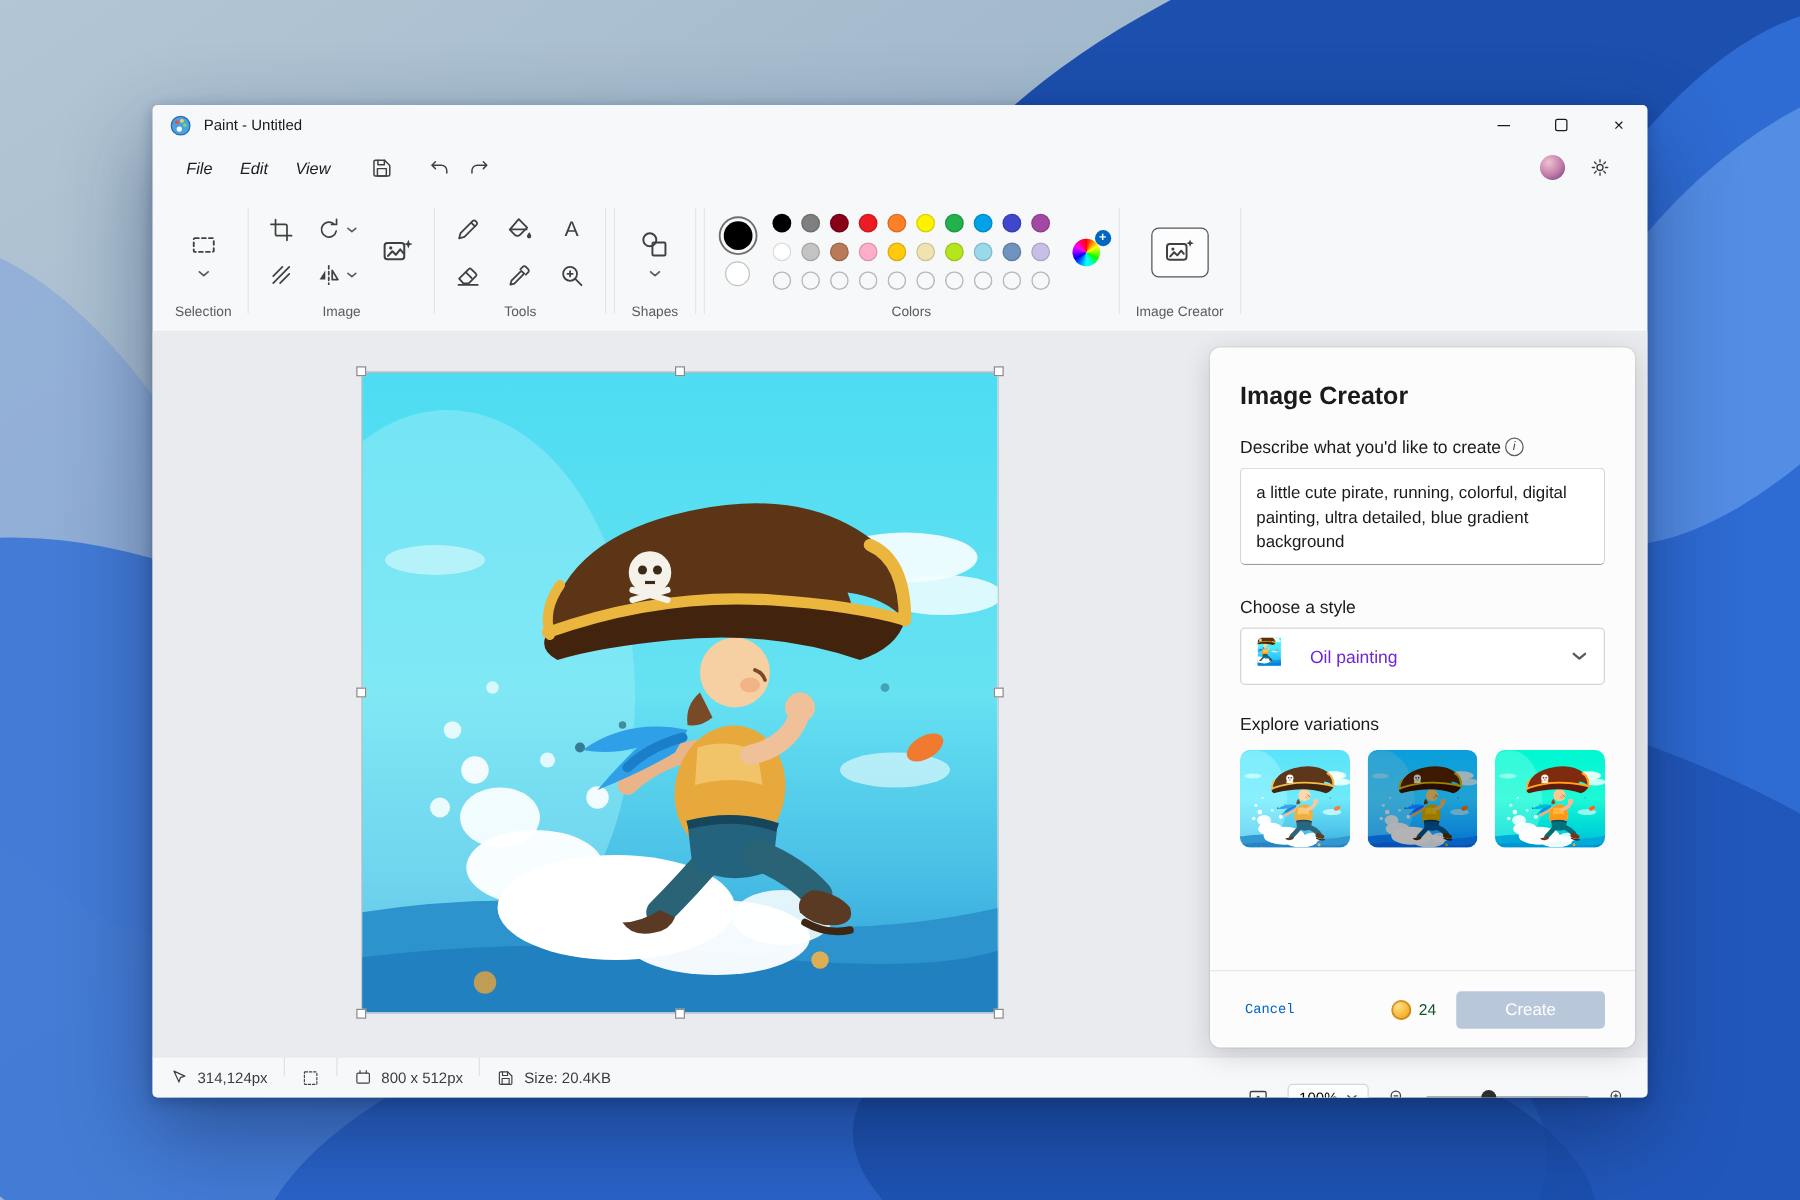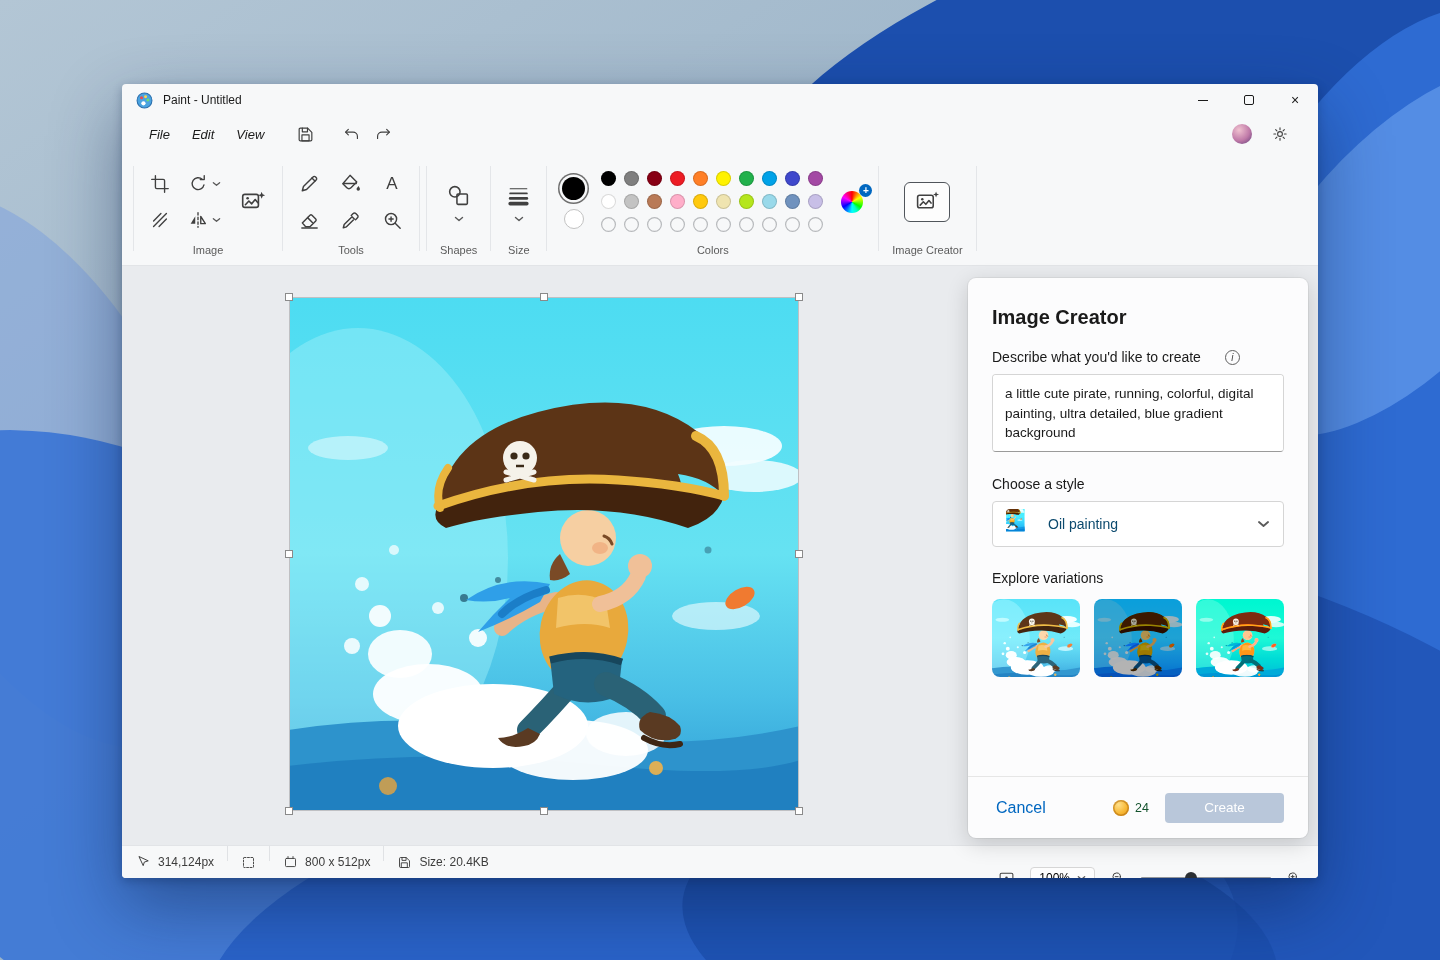--- a/index.html
+++ b/index.html
@@ -77,44 +77,44 @@
   .handle { position:absolute; width:8px; height:8px; background:#fff; border:1px solid #8a8a8a; }
   .h-nw{left:-5px;top:-5px} .h-n{left:calc(50% - 4px);top:-5px} .h-ne{right:-5px;top:-5px}
   .h-w{left:-5px;top:calc(50% - 4px)} .h-e{right:-5px;top:calc(50% - 4px)}
   .h-sw{left:-5px;bottom:-5px} .h-s{left:calc(50% - 4px);bottom:-5px} .h-se{right:-5px;bottom:-5px}
 
   
   .panel { position:absolute; left:846px; top:12px; width:340px; height:560px; background:#fcfcfd;
     border-radius:8px; box-shadow:0 6px 22px rgba(0,0,0,.16), 0 0 0 1px rgba(0,0,0,.05);
     padding:28px 24px 0; color:#1a1a1a; }
   .panel-title { font-size:20px; font-weight:bold; margin-bottom:20px; }
-  .describe-row { display:flex; align-items:center; gap:24px; }
+  .describe-row { display:flex; align-items:center; gap:3px; }
   .describe-label { font-size:14px; }
   .info-icon { width:15px; height:15px; border:1px solid #5f5f5f; border-radius:50%;
     display:flex; align-items:center; justify-content:center; font-size:10px; color:#444; flex:0 0 auto; }
   .prompt { margin-top:9px; width:100%; height:78px; resize:none; border:1px solid #d5d5d5;
     border-bottom-color:#9a9a9a; border-radius:4px; background:#fff; padding:9px 12px;
     font-family:inherit; font-size:13.5px; line-height:1.45; color:#1a1a1a; }
   .style-label { margin-top:20px; font-size:14px; }
   .style-select { margin-top:9px; width:100%; height:46px; border:1px solid #d5d5d5; border-radius:4px;
     background:#fff; display:flex; align-items:center; gap:12px; padding:0 13px; text-align:left; }
   .style-thumb { width:30px; height:30px; border-radius:4px; overflow:hidden; display:block; flex:0 0 auto; }
   .style-thumb svg { width:30px; height:30px; display:block; filter:saturate(1.25) contrast(1.05); }
-  .style-value { font-size:14px; color:#0c4a6e; }
+  .style-value { font-size:14px; color:#6d28d9; }
   .dd-chev { margin-left:auto; }
   .variations-label { margin-top:23px; font-size:14px; }
   .thumbs { margin-top:13px; display:flex; gap:14px; }
   .thumb { width:88px; height:78px; border-radius:8px; overflow:hidden; padding:0; display:block; }
   .thumb svg { width:88px; height:78px; display:block; }
   .t1 svg { filter:saturate(.95) brightness(1.04); }
   .t2 svg { filter:brightness(.68) saturate(1.6) hue-rotate(12deg) contrast(1.12); }
   .t3 svg { filter:saturate(1.65) hue-rotate(-14deg) brightness(1.0); }
   .panel-footer { position:absolute; left:0; right:0; bottom:0; height:62px; border-top:1px solid #e6e6e6;
     display:flex; align-items:center; padding:0 24px 0 22px; }
-  .cancel-link { color:var(--accent,#0067c0); font-size:16px; padding:4px 6px; }
+  .cancel-link { color:var(--accent,#0067c0); font-size:11px; padding:4px 6px;font-family:Liberation Mono, monospace; }
   .credits { margin-left:auto; display:flex; align-items:center; gap:6px; }
   .coin { width:16px; height:16px; border-radius:50%;
     background:radial-gradient(circle at 35% 30%, #ffe08a, #f7b733 55%, #de9420);
     box-shadow:inset 0 0 0 1.5px rgba(176,108,12,.55); display:block; }
   .credits-count { font-size:12.5px; color:#14532d; }
   .create-btn { margin-left:16px; width:119px; height:30px; border-radius:4px; background:#b9c7da;
     color:#fff; font-size:13.5px; }
 
   
   .statusbar { height:33px; flex:0 0 auto; display:flex; padding:0 14px;
@@ -274,20 +274,33 @@
     <button class="mb-icon gear-btn">
       <svg class="ic" width="18" height="18" viewBox="0 0 24 24">
         <circle cx="12" cy="12" r="3.2"></circle>
         <path d="M12 3.8v2.4M12 17.8v2.4M3.8 12h2.4M17.8 12h2.4M6.2 6.2l1.7 1.7M16.1 16.1l1.7 1.7M17.8 6.2l-1.7 1.7M7.9 16.1l-1.7 1.7"></path>
       </svg>
     </button>
   </div>
 
   <div class="ribbon">
 
+    <div class="rgroup">
+      <div class="rgroup-body col">
+        <button class="tool-btn">
+          <svg class="ic" width="24" height="24" viewBox="0 0 24 24">
+            <rect x="4" y="6.5" width="16" height="11" rx="1" stroke-dasharray="3 2.6"></rect>
+          </svg>
+        </button>
+        <svg class="chev" width="10" height="6" viewBox="0 0 10 6">
+            <path d="M1.5 1.5 L5 4.5 L8.5 1.5"></path>
+          </svg>
+      </div>
+      <div class="glabel">Selection</div>
+    </div>
 
     <div class="rdiv"></div>
 
     <div class="rgroup">
       <div class="rgroup-body">
         <div class="image-grid">
           <button class="tool-btn">
             <svg class="ic" width="22" height="22" viewBox="0 0 24 24">
               <path d="M7 3 v12.5 a1.5 1.5 0 0 0 1.5 1.5 H21"></path>
                 <path d="M3 7 h12.5 a1.5 1.5 0 0 1 1.5 1.5 V21"></path>
@@ -391,36 +404,20 @@
         </button>
         <svg class="chev" width="10" height="6" viewBox="0 0 10 6">
             <path d="M1.5 1.5 L5 4.5 L8.5 1.5"></path>
           </svg>
       </div>
       <div class="glabel">Shapes</div>
     </div>
 
     <div class="rdiv"></div>
 
-    <div class="rgroup">
-      <div class="rgroup-body col">
-        <button class="tool-btn">
-          <svg class="ic" width="25" height="25" viewBox="0 0 24 24">
-            <path d="M4 5.5 h16" stroke-width="1"></path>
-              <path d="M4 10 h16" stroke-width="1.8"></path>
-            <path d="M4 14.8 h16" stroke-width="2.6"></path>
-              <path d="M4 19.8 h16" stroke-width="3.4"></path>
-          </svg>
-        </button>
-        <svg class="chev" width="10" height="6" viewBox="0 0 10 6">
-            <path d="M1.5 1.5 L5 4.5 L8.5 1.5"></path>
-          </svg>
-      </div>
-      <div class="glabel">Size</div>
-    </div>
 
     <div class="rdiv"></div>
 
     <div class="rgroup">
       <div class="rgroup-body">
         <div class="bigswatches">
           <div class="fg" style="background: rgb(0, 0, 0);"></div>
           <div class="bg" style="background: rgb(255, 255, 255);"></div>
         </div>
         <div class="color-grid">

